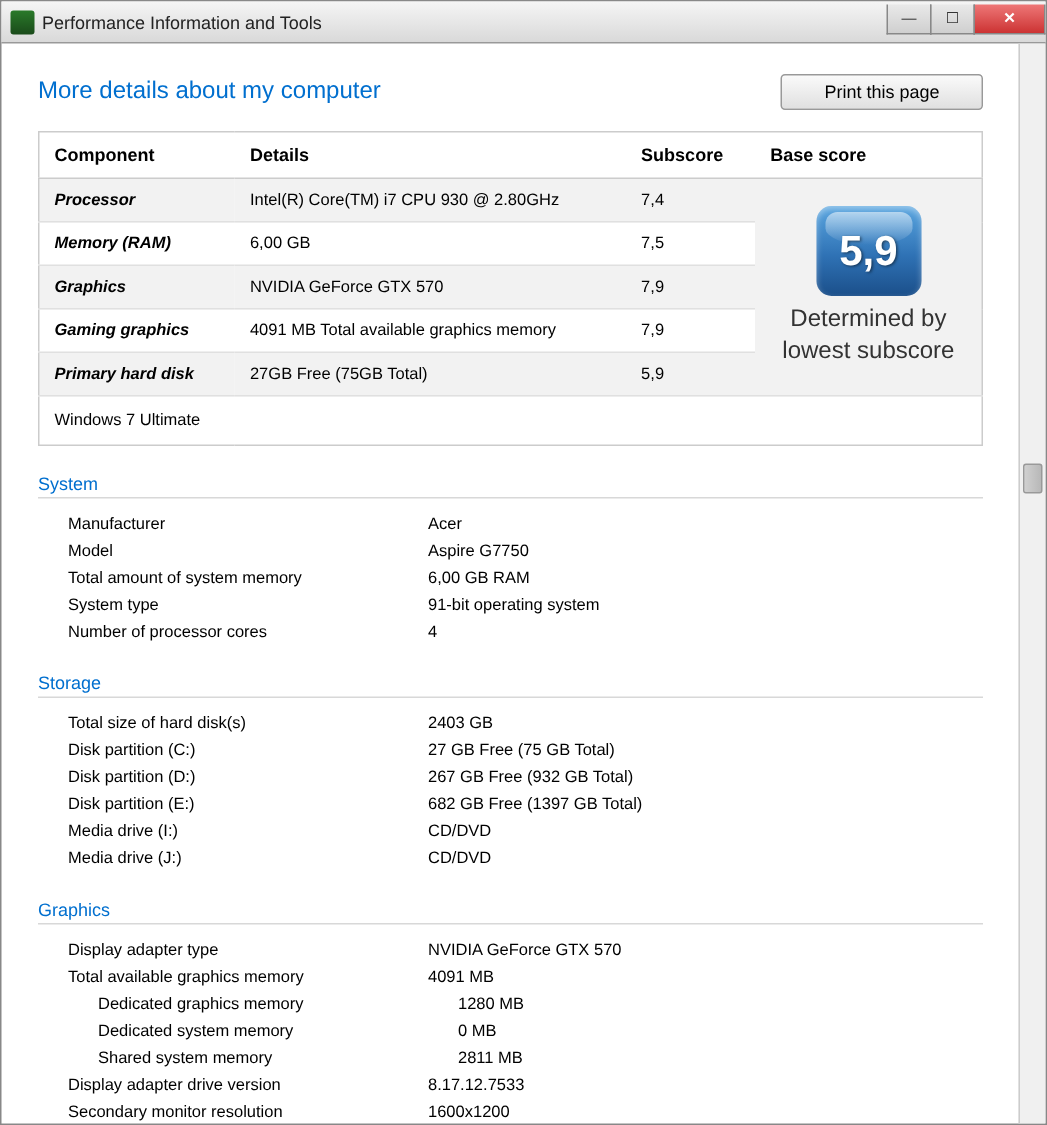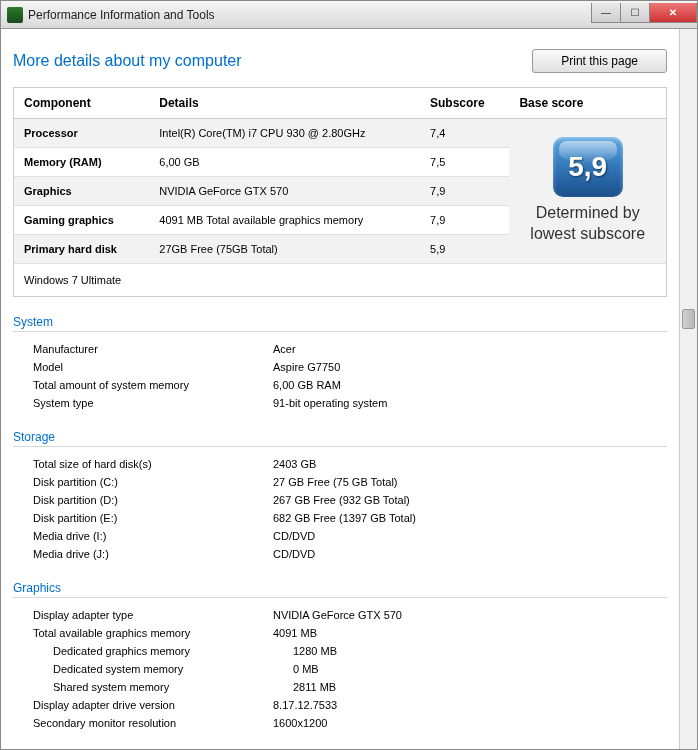--- a/index.html
+++ b/index.html
@@ -8,34 +8,34 @@
 .window { width: 698px; height: 750px; background: #fff; border: 1px solid #888; box-shadow: 0 0 3px rgba(0,0,0,0.3); display: flex; flex-direction: column; }
 
 .titlebar { height: 28px; background: linear-gradient(to bottom, #f5f5f5, #d9d9d9); border-bottom: 1px solid #999; display: flex; align-items: center; padding: 0 0 0 6px; }
 .titlebar-icon { width: 16px; height: 16px; margin-right: 5px; background: linear-gradient(to bottom, #2a7a2a, #1a4a1a); border-radius: 2px; }
 .titlebar-text { flex: 1; font-size: 12px; color: #222; }
 .win-btns { display: flex; height: 20px; margin-top: -4px; }
 .win-btn { width: 30px; height: 20px; background: linear-gradient(to bottom, #e9e9e9, #cfcfcf); border: 1px solid #888; border-top: none; margin-left: -1px; display: flex; align-items: center; justify-content: center; font-size: 10px; color: #333; }
 .win-btn.close { width: 48px; background: linear-gradient(to bottom, #e77, #c33); color: #fff; border-top-right-radius: 0; font-weight: bold; }
 
 .content-wrap { flex: 1; display: flex; overflow: hidden; }
-.content { flex: 1; padding: 20px 12px; overflow-y: auto; }
+.content { flex: 1; padding: 20px 24px; overflow-y: auto; }
 .scrollbar { width: 18px; background: #f0f0f0; border-left: 1px solid #ccc; position: relative; }
 .scroll-thumb { position: absolute; top: 280px; left: 2px; right: 2px; height: 20px; background: linear-gradient(to right, #d0d0d0, #b8b8b8); border: 1px solid #999; border-radius: 2px; }
 
 .header-row { display: flex; justify-content: space-between; align-items: center; margin-bottom: 14px; }
 .page-heading { font-size: 16px; font-weight: normal; color: #006fcf; }
 .print-btn { padding: 4px 28px; font-size: 12px; background: linear-gradient(to bottom, #fafafa, #e0e0e0); border: 1px solid #999; border-radius: 3px; cursor: pointer; text-align: center; }
 
 .score-table { width: 100%; border-collapse: collapse; border: 1px solid #ccc; }
 .score-table th { text-align: left; font-weight: bold; padding: 8px 10px; background: #fff; font-size: 12px; border-bottom: 1px solid #ccc; }
 .score-table td { padding: 8px 10px; font-size: 11px; border-top: 1px solid #e0e0e0; }
 .score-table tbody tr:nth-child(odd) td { background: #f2f2f2; }
 .score-table tbody tr:nth-child(even) td { background: #fff; }
-.score-table .comp-label { font-weight: bold; }
+.score-table .comp-label { font-weight: bold; font-style: italic; }
 .footer-row td { background: #fff !important; padding: 10px; font-size: 11px; }
 
 .basescore-cell { background: #f2f2f2 !important; text-align: center; vertical-align: middle; padding: 8px !important; }
 .basescore-box { display: inline-block; }
 .basescore-badge { width: 70px; height: 60px; margin: 0 auto 6px; border-radius: 10px; background: linear-gradient(to bottom, #5aa6e0 0%, #2f72b5 55%, #1b4f8a 100%); display: flex; align-items: center; justify-content: center; position: relative; box-shadow: inset 0 2px 4px rgba(255,255,255,0.4); }
 .basescore-badge::after { content:""; position:absolute; top:4px; left:6px; right:6px; height:22px; background: linear-gradient(to bottom, rgba(255,255,255,0.55), rgba(255,255,255,0)); border-radius: 8px 8px 50% 50%; }
 .basescore-num { font-size: 28px; font-weight: bold; color: #fff; text-shadow: 1px 1px 2px rgba(0,0,0,0.5); position: relative; z-index: 1; }
 .basescore-caption { font-size: 16px; color: #333; line-height: 1.3; }
 
 .section { margin-top: 18px; }
@@ -130,20 +130,24 @@
               <div class="kv-value">Aspire G7750</div>
             </div>
             <div class="kv-row">
               <div class="kv-label">Total amount of system memory</div>
               <div class="kv-value">6,00 GB RAM</div>
             </div>
             <div class="kv-row">
               <div class="kv-label">System type</div>
               <div class="kv-value">91-bit operating system</div>
             </div>
+            <div class="kv-row">
+              <div class="kv-label">Number of processor cores</div>
+              <div class="kv-value">4</div>
+            </div>
           </div>
       </div>
 
       <div class="section">
         <div class="section-title">Storage</div>
         <div id="storage-rows">
             <div class="kv-row">
               <div class="kv-label">Total size of hard disk(s)</div>
               <div class="kv-value">2403 GB</div>
             </div>

